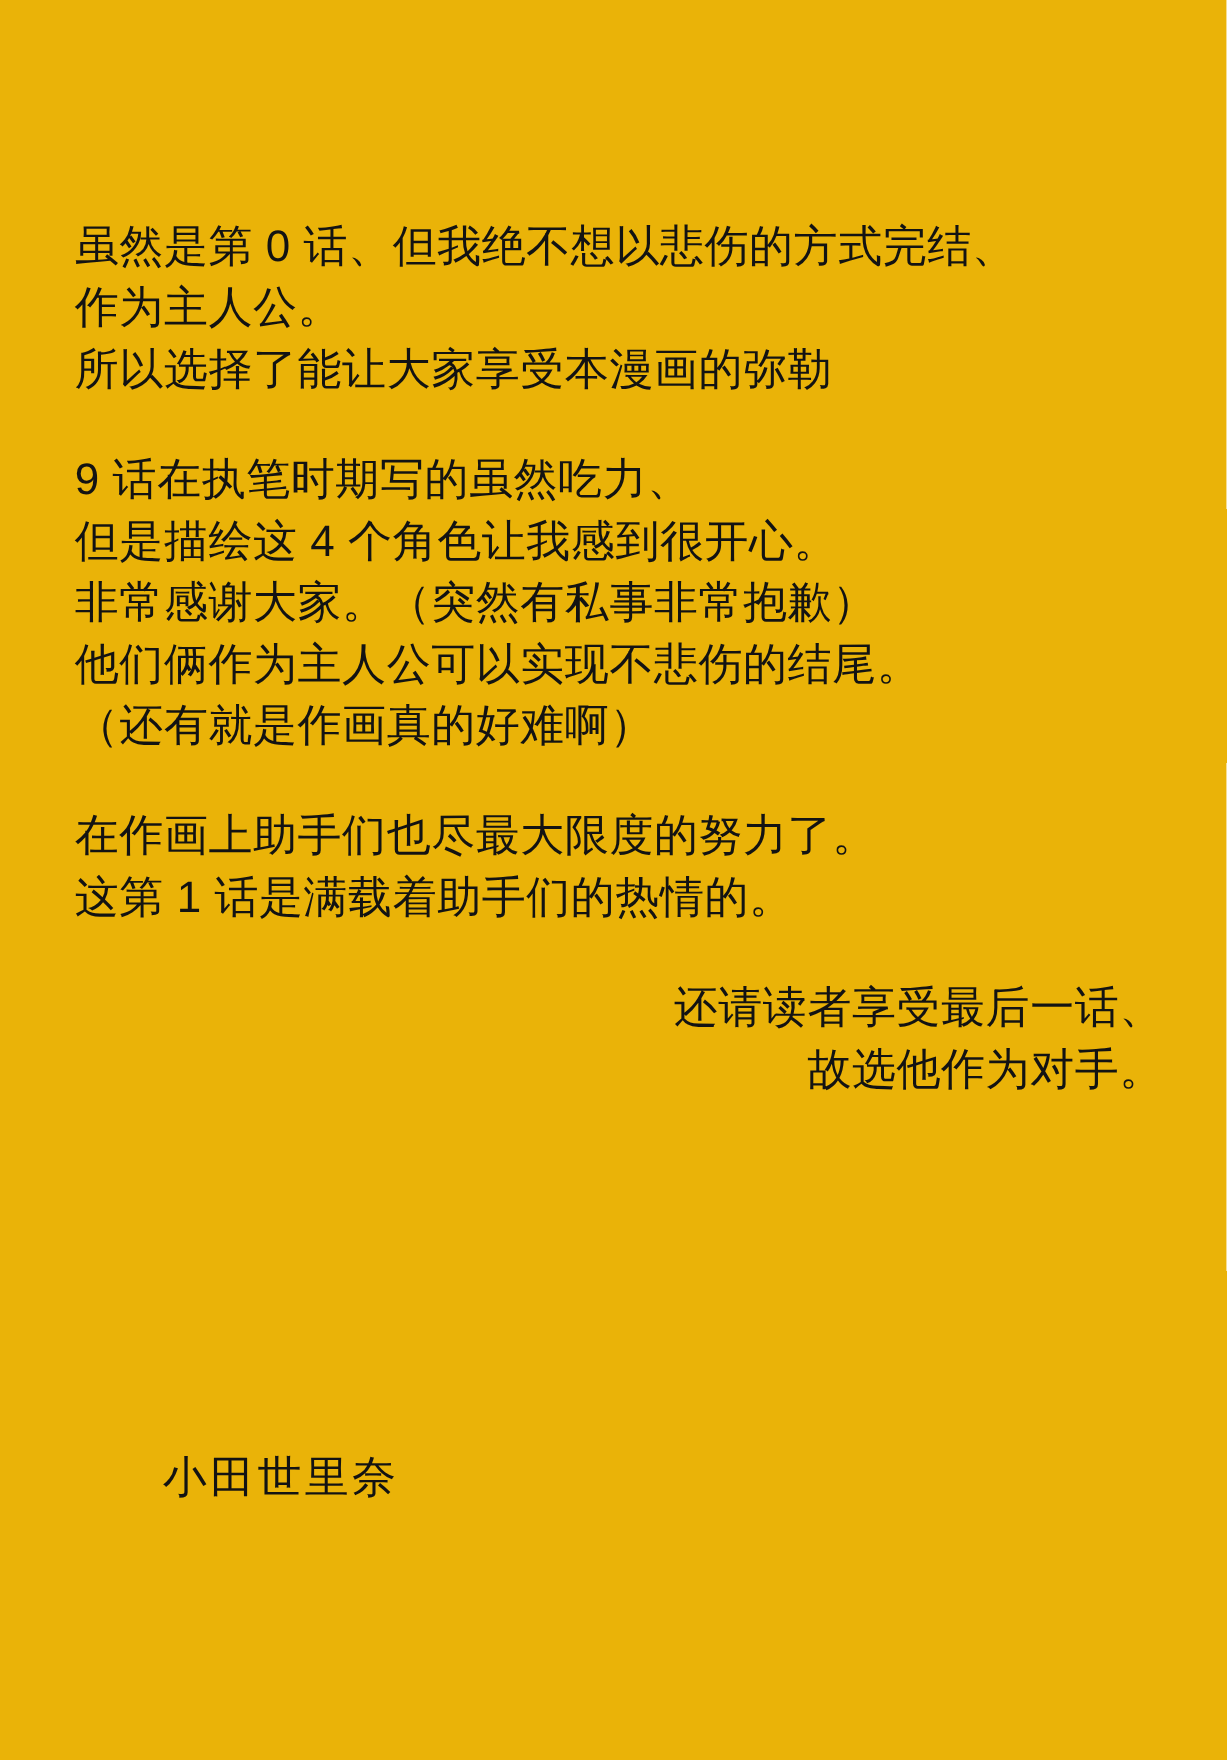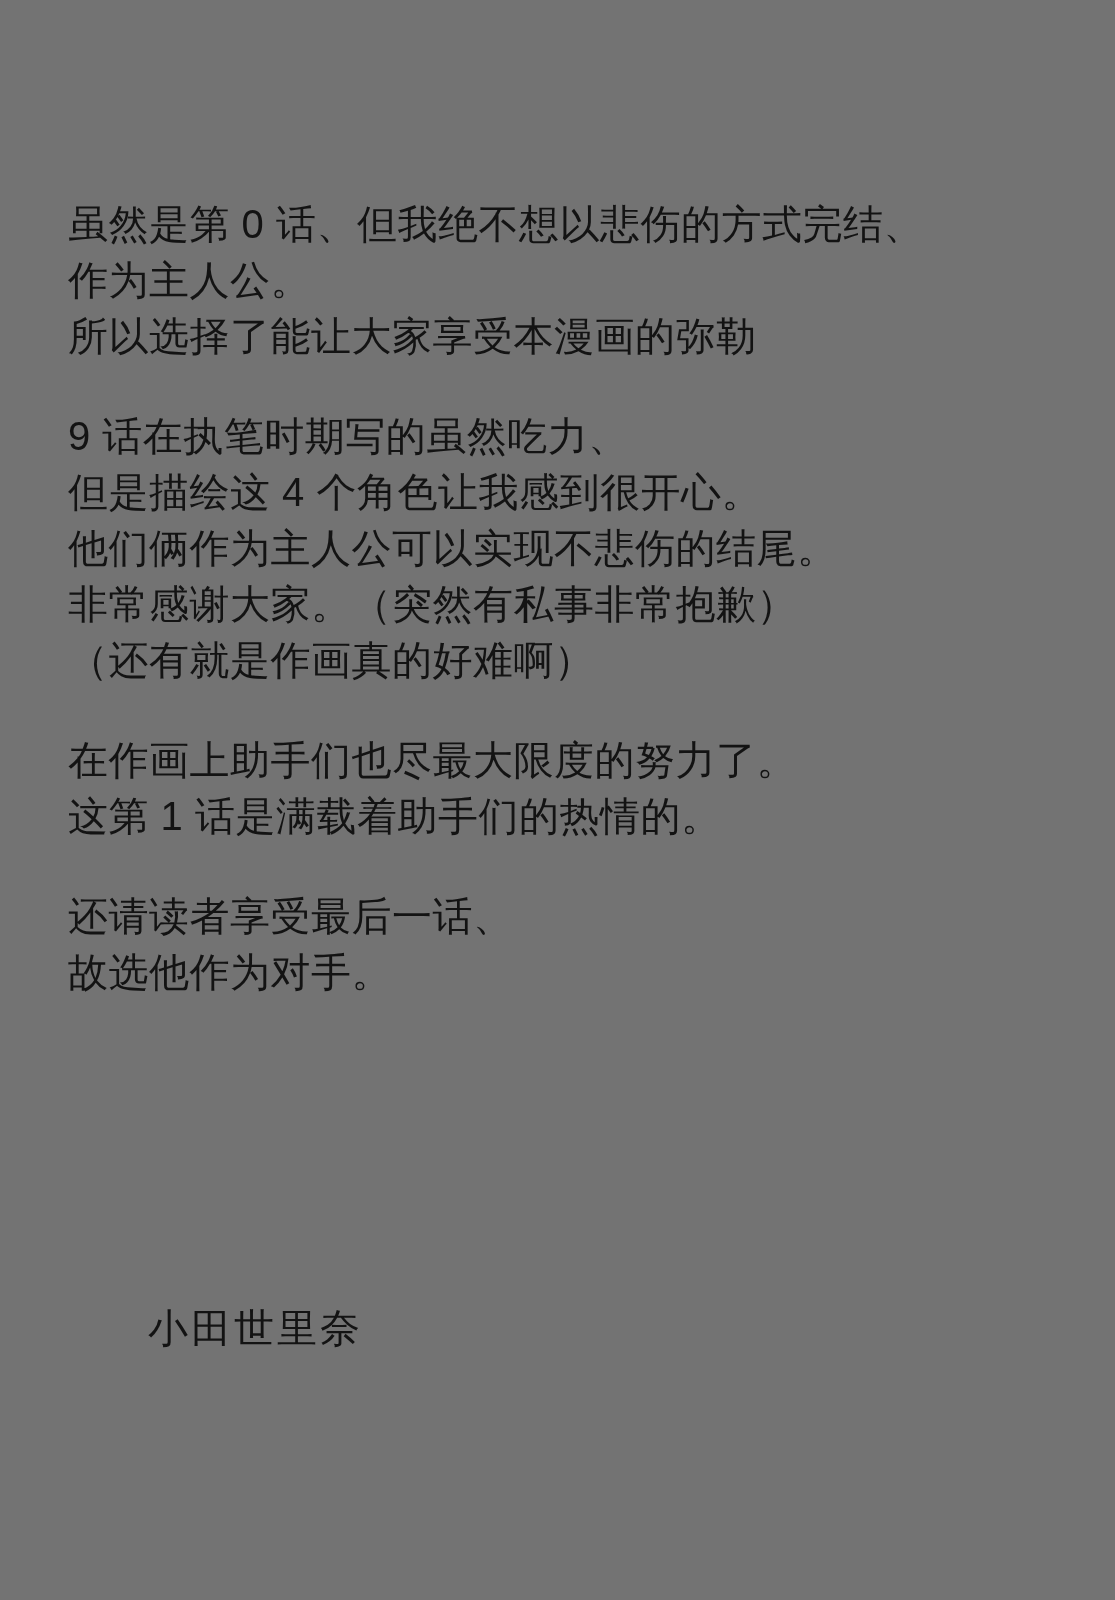--- a/index.html
+++ b/index.html
@@ -7,36 +7,37 @@
     padding: 0;
     background: #ffffff;
   }
   body {
     font-family: "Liberation Sans", "DejaVu Sans", sans-serif;
   }
   .page {
     position: relative;
     width: 1115px;
     height: 1600px;
-    background: #737373;
+    background: #eab308;
     box-sizing: border-box;
     overflow: hidden;
   }
   .afterword {
     position: absolute;
     left: 68px;
     top: 196px;
     width: 990px;
     color: #111111;
   }
   .para {
     margin: 0 0 44px 0;
   }
   .para:last-child {
     margin-bottom: 0;
+    text-align: right;
   }
   .line {
     font-size: 40px;
     line-height: 56px;
     letter-spacing: 0.5px;
     white-space: pre;
     color: #131313;
     font-weight: 500;
   }
   .signature-block {
@@ -44,40 +45,41 @@
     left: 148px;
     top: 1300px;
   }
   .signature {
     font-size: 40px;
     line-height: 56px;
     letter-spacing: 3px;
     white-space: pre;
     color: #131313;
     font-weight: 500;
+    margin-top: 15px;
   }
 </style>
 </head>
 <body>
 
 <div class="page">
 
   <div class="afterword">
 
     <div class="para">
       <div class="line">虽然是第 0 话、但我绝不想以悲伤的方式完结、</div>
       <div class="line">作为主人公。</div>
       <div class="line">所以选择了能让大家享受本漫画的弥勒</div>
     </div>
 
     <div class="para">
       <div class="line">9 话在执笔时期写的虽然吃力、</div>
       <div class="line">但是描绘这 4 个角色让我感到很开心。</div>
+      <div class="line">非常感谢大家。（突然有私事非常抱歉）</div>
       <div class="line">他们俩作为主人公可以实现不悲伤的结尾。</div>
-      <div class="line">非常感谢大家。（突然有私事非常抱歉）</div>
       <div class="line">（还有就是作画真的好难啊）</div>
     </div>
 
     <div class="para">
       <div class="line">在作画上助手们也尽最大限度的努力了。</div>
       <div class="line">这第 1 话是满载着助手们的热情的。</div>
     </div>
 
     <div class="para">
       <div class="line">还请读者享受最后一话、</div>

